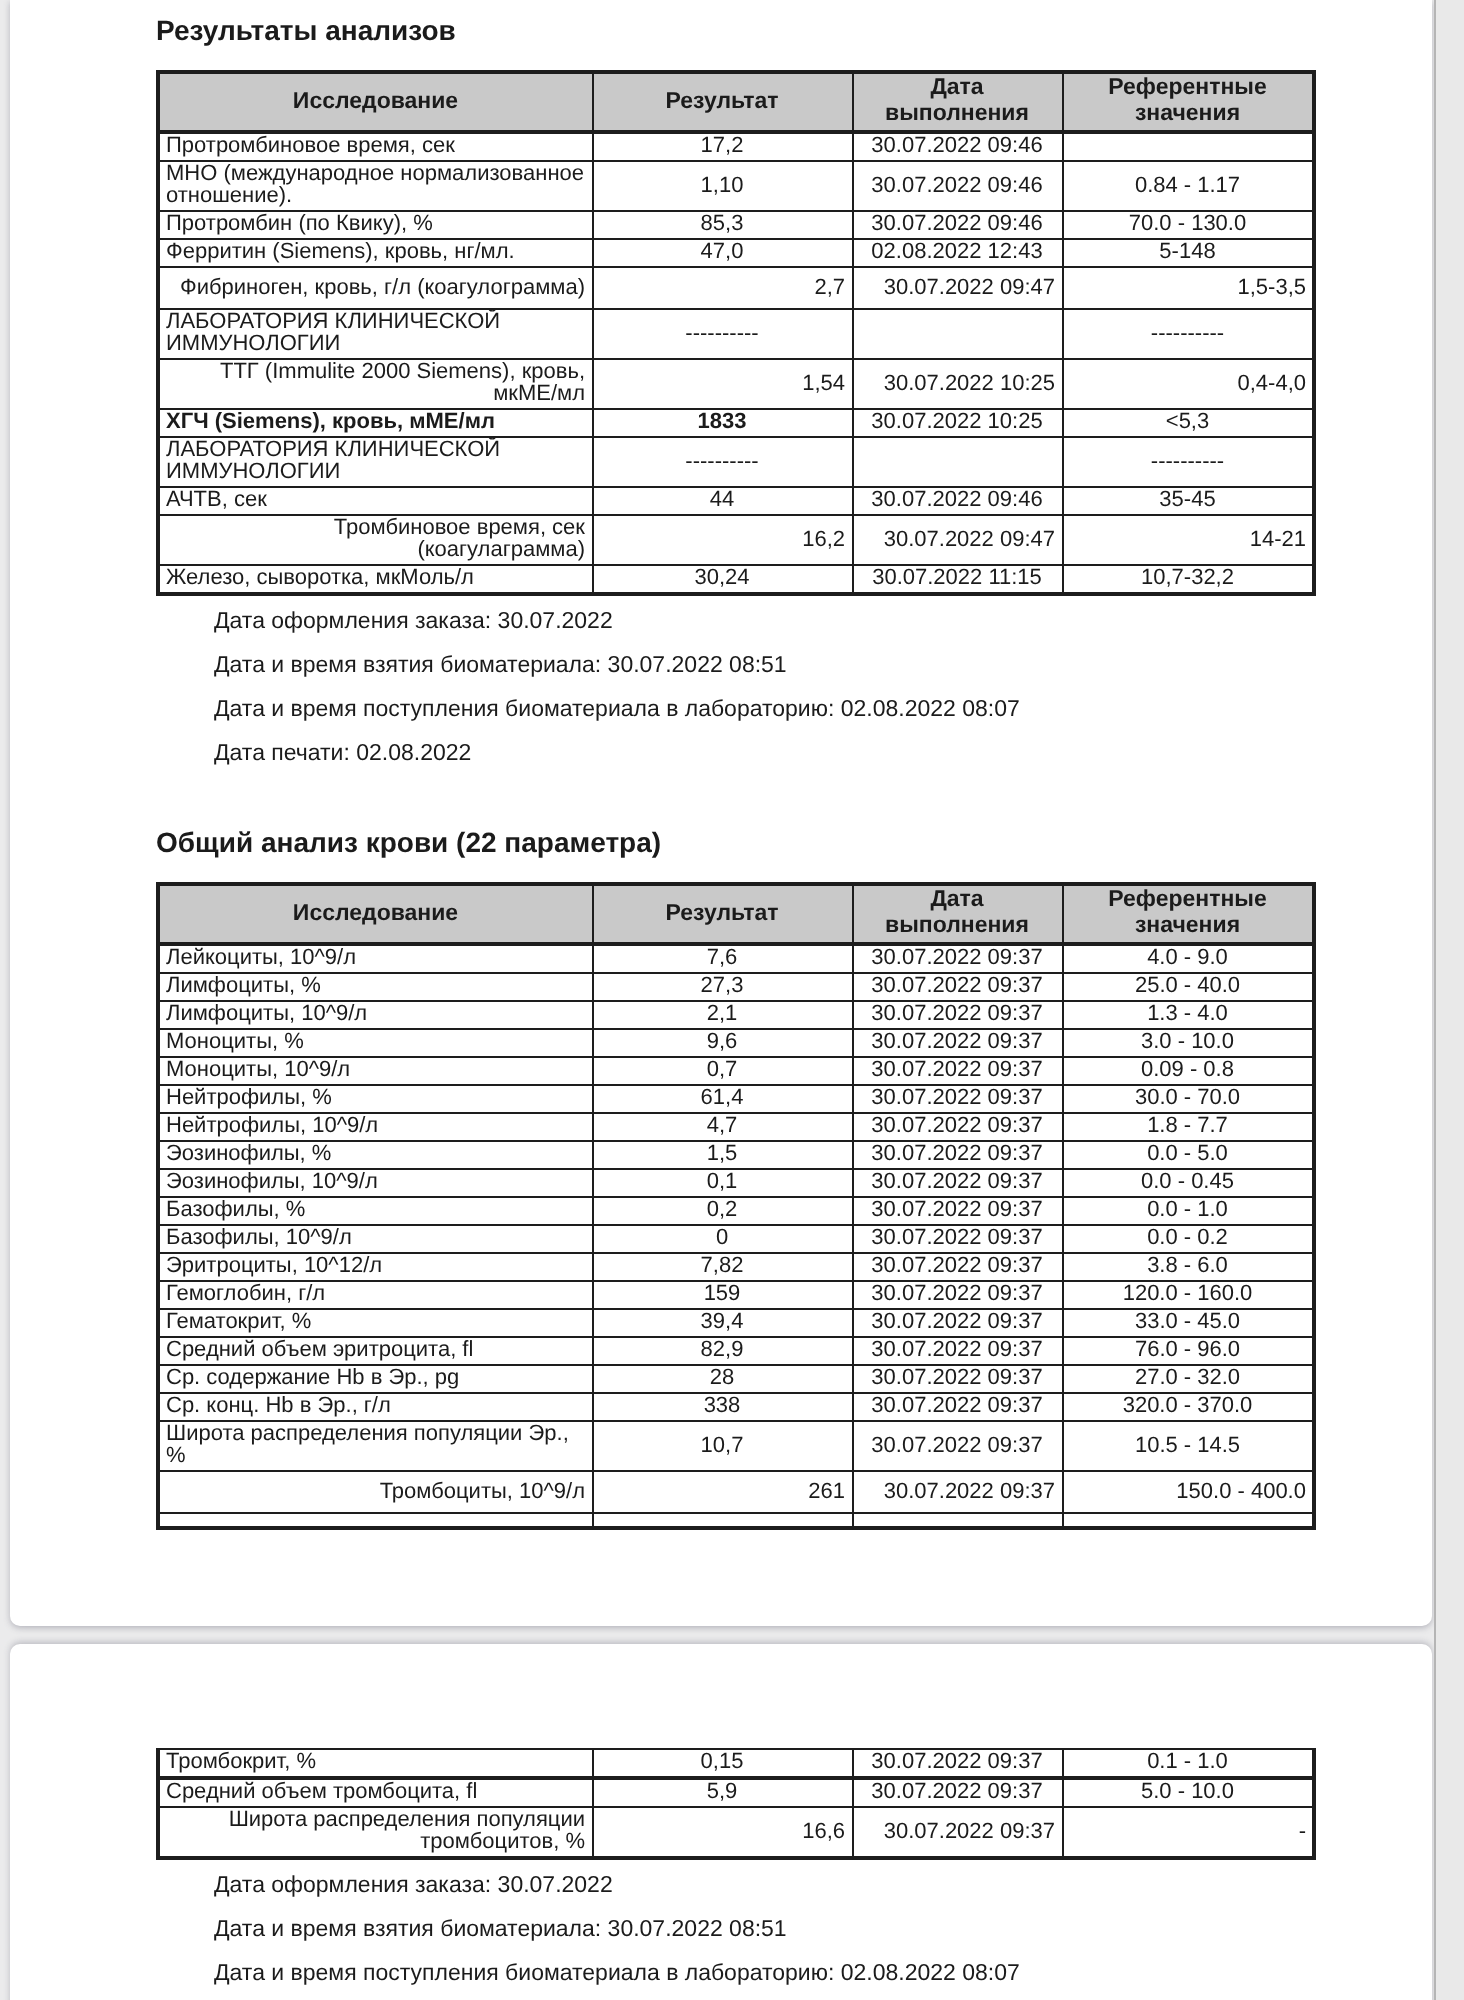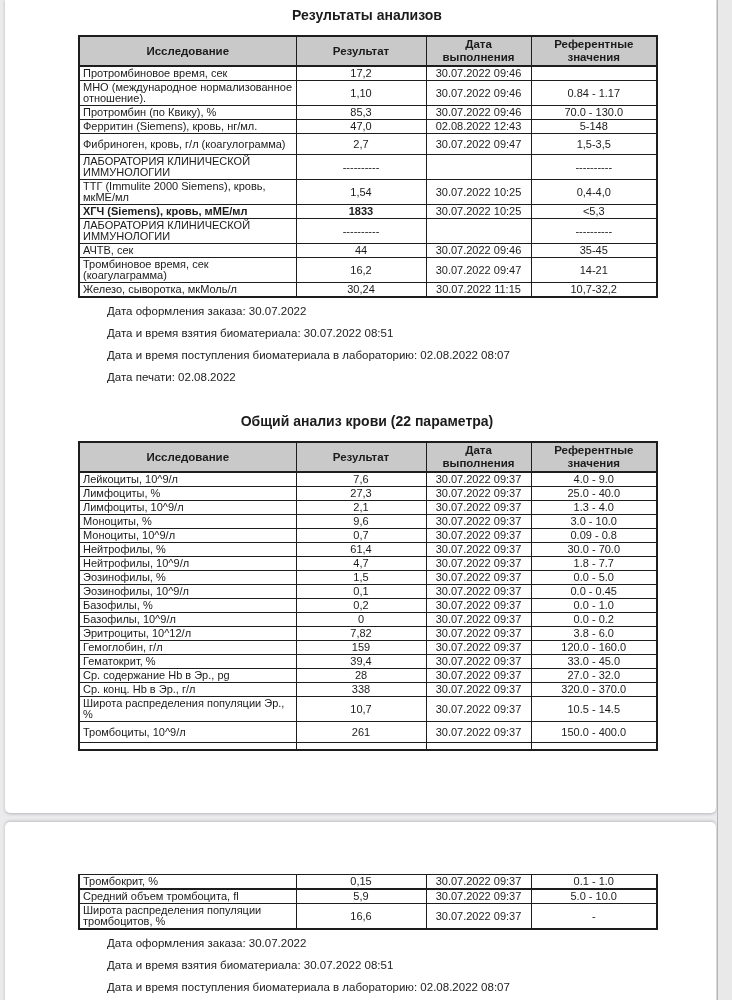--- a/index.html
+++ b/index.html
@@ -31,21 +31,20 @@
   }
   .page-2 {
     top: 822px; height: 200px;
     border-radius: 5px 5px 0 0;
     box-shadow: 0 -1px 3px rgba(80,80,100,0.3);
   }
 
   .doc-title {
     width: 578px; margin: 0 0 0 73px;
     padding-top: 7px;
-    text-align: center;
     font-size: 14px; font-weight: bold;
     line-height: 16px;
   }
   .title-2 { padding-top: 30px; }
 
   .lab-table {
     border-collapse: collapse;
     table-layout: fixed;
     width: 578px;
     margin: 12px 0 0 73px;
@@ -66,21 +65,21 @@
     padding: 0 6px;
     border-bottom: 2px solid #1d1d1d;
   }
   .lab-table td {
     padding: 1px 3px;
     line-height: 11px;
     vertical-align: middle;
     text-align: center;
   }
   .lab-table td.c-name { text-align: left; }
-  .lab-table tr.tall td { height: 21px; }
+  .lab-table tr.tall td { height: 21px; text-align: right; }
   .lab-table tr.tall2 td { height: 24px; }
   .lab-table tr.bold td.c-name, .lab-table tr.bold td.c-result { font-weight: bold; }
   .lab-table tr.empty td { height: 7px; padding: 0; }
   .lab-table tr.thickb td { border-bottom: 2px solid #1d1d1d; }
 
   .meta-block { margin-left: 102px; }
   .meta-line {
     font-size: 11.5px;
     line-height: 12px;
     margin-top: 10px;
@@ -290,20 +289,26 @@
             <td class="c-name">Гемоглобин, г/л</td>
             <td class="c-result">159</td>
             <td class="c-date">30.07.2022 09:37</td>
             <td class="c-ref">120.0 - 160.0</td>
           </tr>
           <tr>
             <td class="c-name">Гематокрит, %</td>
             <td class="c-result">39,4</td>
             <td class="c-date">30.07.2022 09:37</td>
             <td class="c-ref">33.0 - 45.0</td>
+          </tr>
+          <tr>
+            <td class="c-name">Средний объем эритроцита, fl</td>
+            <td class="c-result">82,9</td>
+            <td class="c-date">30.07.2022 09:37</td>
+            <td class="c-ref">76.0 - 96.0</td>
           </tr>
           <tr>
             <td class="c-name">Ср. содержание Hb в Эр., pg</td>
             <td class="c-result">28</td>
             <td class="c-date">30.07.2022 09:37</td>
             <td class="c-ref">27.0 - 32.0</td>
           </tr>
           <tr>
             <td class="c-name">Ср. конц. Hb в Эр., г/л</td>
             <td class="c-result">338</td>

